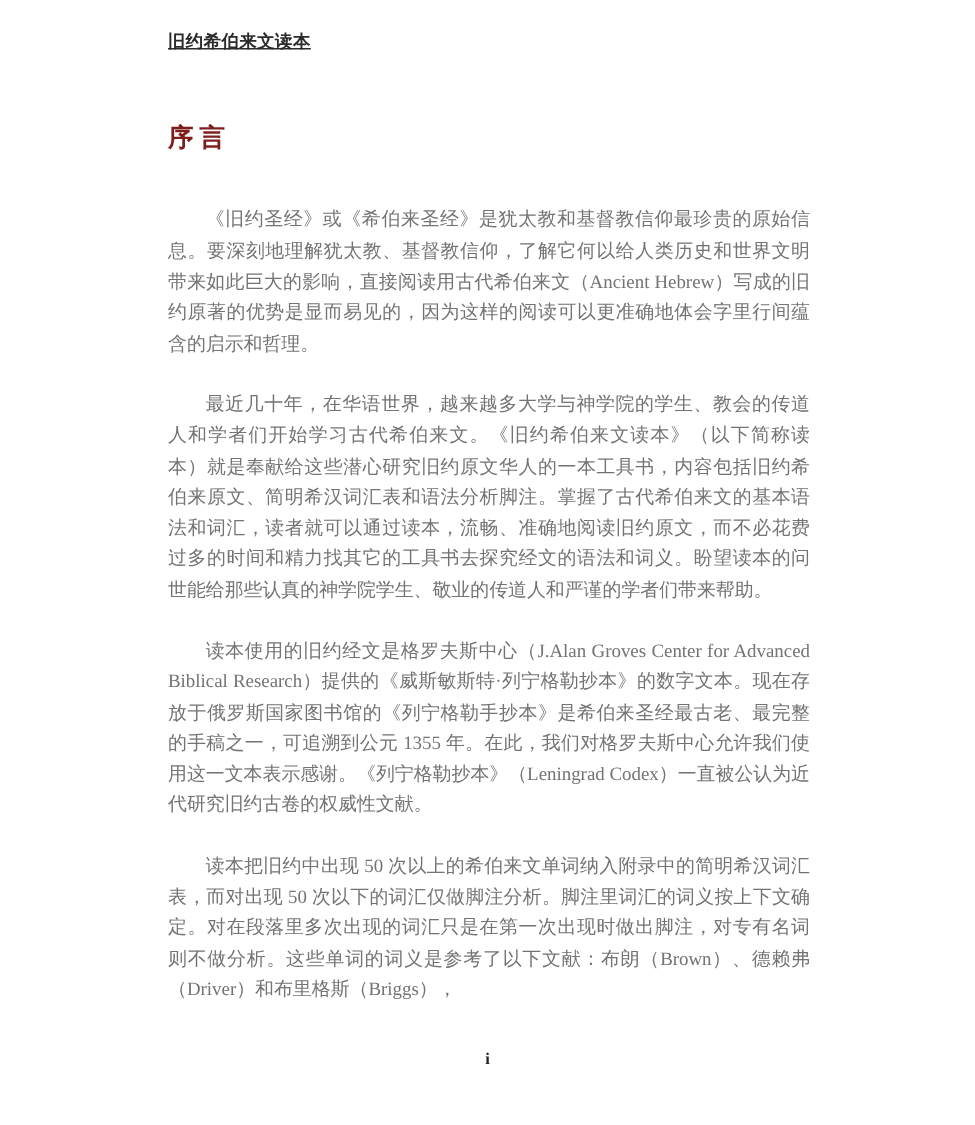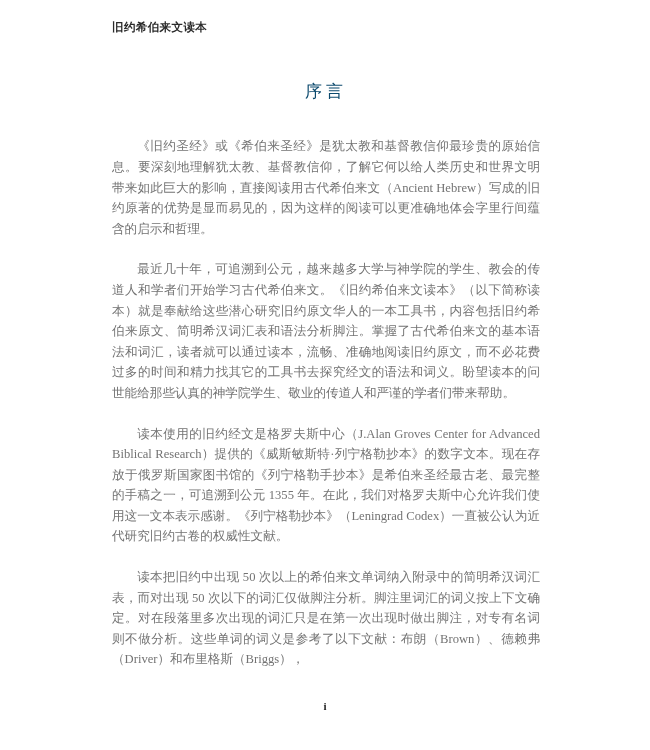--- a/index.html
+++ b/index.html
@@ -28,36 +28,36 @@
     position: absolute;
     top: 20px;
     left: 112px;
     right: 110px;
     height: 20px;
     font-size: 11.5px;
     letter-spacing: 0.4px;
     color: #2b2b2b;
     font-weight: 600;
     white-space: nowrap;
+    text-decoration: underline;
   }
 
   
   .content {
     position: absolute;
     top: 82px;
     left: 112px;
     width: 428px;
   }
 
   .doc-title {
-    text-align: center;
     font-size: 17px;
-    font-weight: 400;
+    font-weight: 700;
     letter-spacing: 4px;
-    color: #0c4a6e;
+    color: #7f1d1d;
     margin: 0 0 34px 0;
     line-height: 1.2;
   }
 
   .para {
     font-size: 12.6px;
     line-height: 20.6px;
     text-align: justify;
     text-justify: inter-ideograph;
     text-indent: 2em;
@@ -89,21 +89,21 @@
 <div class="page">
 
   <div class="running-header">旧约希伯来文读本</div>
 
   <div class="content">
 
     <h1 class="doc-title">序言</h1>
 
     <p class="para">《旧约圣经》或《希伯来圣经》是犹太教和基督教信仰最珍贵的原始信息。要深刻地理解犹太教、基督教信仰，了解它何以给人类历史和世界文明带来如此巨大的影响，直接阅读用古代希伯来文（Ancient Hebrew）写成的旧约原著的优势是显而易见的，因为这样的阅读可以更准确地体会字里行间蕴含的启示和哲理。</p>
 
-    <p class="para">最近几十年，可追溯到公元，越来越多大学与神学院的学生、教会的传道人和学者们开始学习古代希伯来文。《旧约希伯来文读本》（以下简称读本）就是奉献给这些潜心研究旧约原文华人的一本工具书，内容包括旧约希伯来原文、简明希汉词汇表和语法分析脚注。掌握了古代希伯来文的基本语法和词汇，读者就可以通过读本，流畅、准确地阅读旧约原文，而不必花费过多的时间和精力找其它的工具书去探究经文的语法和词义。盼望读本的问世能给那些认真的神学院学生、敬业的传道人和严谨的学者们带来帮助。</p>
+    <p class="para">最近几十年，在华语世界，越来越多大学与神学院的学生、教会的传道人和学者们开始学习古代希伯来文。《旧约希伯来文读本》（以下简称读本）就是奉献给这些潜心研究旧约原文华人的一本工具书，内容包括旧约希伯来原文、简明希汉词汇表和语法分析脚注。掌握了古代希伯来文的基本语法和词汇，读者就可以通过读本，流畅、准确地阅读旧约原文，而不必花费过多的时间和精力找其它的工具书去探究经文的语法和词义。盼望读本的问世能给那些认真的神学院学生、敬业的传道人和严谨的学者们带来帮助。</p>
 
     <p class="para">读本使用的旧约经文是格罗夫斯中心（J.Alan Groves Center for Advanced Biblical Research）提供的《威斯敏斯特·列宁格勒抄本》的数字文本。现在存放于俄罗斯国家图书馆的《列宁格勒手抄本》是希伯来圣经最古老、最完整的手稿之一，可追溯到公元 1355 年。在此，我们对格罗夫斯中心允许我们使用这一文本表示感谢。《列宁格勒抄本》（Leningrad Codex）一直被公认为近代研究旧约古卷的权威性文献。</p>
 
     <p class="para">读本把旧约中出现 50 次以上的希伯来文单词纳入附录中的简明希汉词汇表，而对出现 50 次以下的词汇仅做脚注分析。脚注里词汇的词义按上下文确定。对在段落里多次出现的词汇只是在第一次出现时做出脚注，对专有名词则不做分析。这些单词的词义是参考了以下文献：布朗（Brown）、德赖弗（Driver）和布里格斯（Briggs），</p>
 
   </div>
 
   <div class="folio">i</div>
 
 </div>

